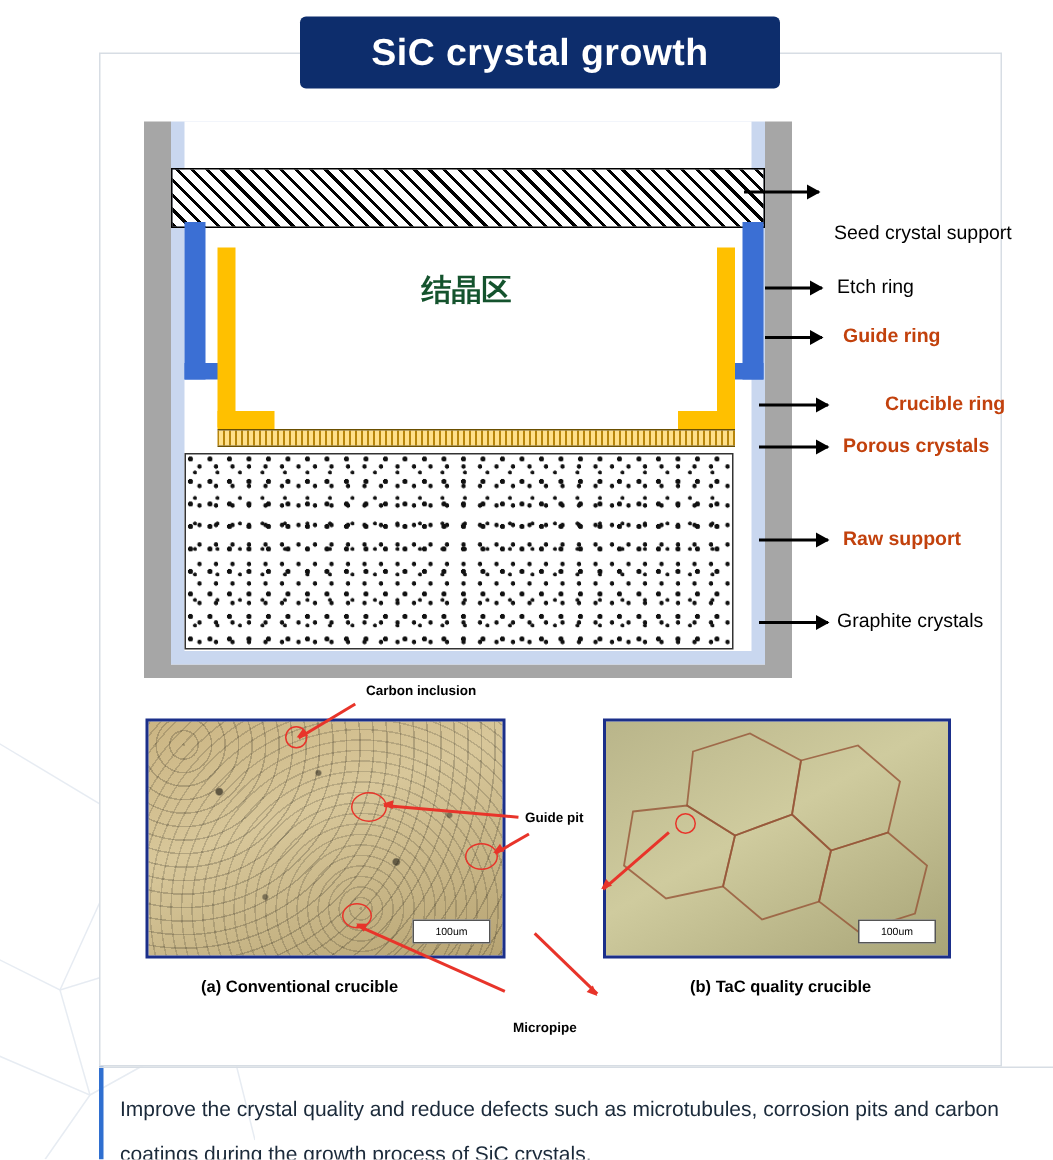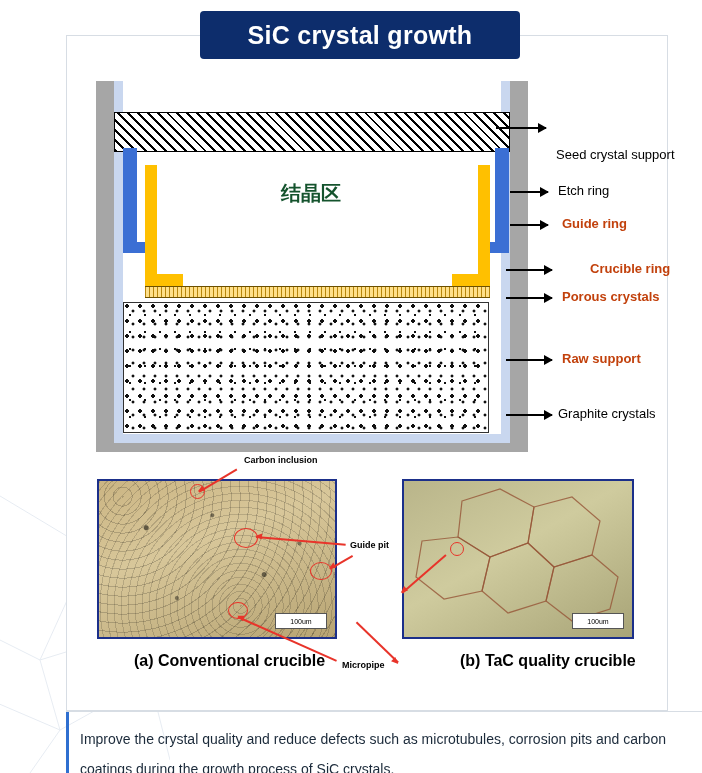--- a/index.html
+++ b/index.html
@@ -231,21 +231,21 @@
     background: #ffffff;
     color: #000;
     font-size: 7px;
     display: flex;
     align-items: center;
     justify-content: center;
     border: 1px solid #555;
   }
   .micro-caption {
     position: absolute;
-    font-size: 16px;
+    font-size: 11px;
     font-weight: bold;
     color: #000;
   }
   .anno {
     position: absolute;
     font-size: 9px;
     font-weight: bold;
     color: #000;
     white-space: nowrap;
   }
@@ -371,21 +371,21 @@
 
   <div class="red-line" style="left:199px; top:491px; width:44px; transform:rotate(-31deg);"></div>
   <div class="anno" style="left:244px; top:455px;">Carbon inclusion</div>
 
   <div class="red-line" style="left:256px; top:536px; width:90px; transform:rotate(5deg);"></div>
   <div class="red-line" style="left:330px; top:568px; width:26px; transform:rotate(-30deg);"></div>
   <div class="anno" style="left:350px; top:540px;">Guide pit</div>
 
   <div class="red-line" style="left:238px; top:616px; width:108px; transform:rotate(24deg);"></div>
   <div class="red-line" style="left:398px; top:662px; width:58px; transform:rotate(-136deg);"></div>
-  <div class="anno" style="left:342px; top:660px;">Micropipe</div>
+  <div class="anno" style="left:342px; top:680px;">Micropipe</div>
 
   <div class="micro-caption" style="left:134px; top:652px;">(a) Conventional crucible</div>
 
   <div class="micro micro-b">
     <svg width="228" height="156" viewBox="0 0 228 156" style="position:absolute;left:0;top:0;">
       <g fill="none" stroke="rgba(150,85,55,.8)" stroke-width="1.2">
         <polygon points="58,20 96,8 130,26 124,62 86,76 54,56"></polygon>
         <polygon points="130,26 168,16 196,40 188,74 150,86 124,62"></polygon>
         <polygon points="86,76 124,62 150,86 142,120 104,132 78,110"></polygon>
         <polygon points="18,60 54,56 86,76 78,110 40,118 12,96"></polygon>

